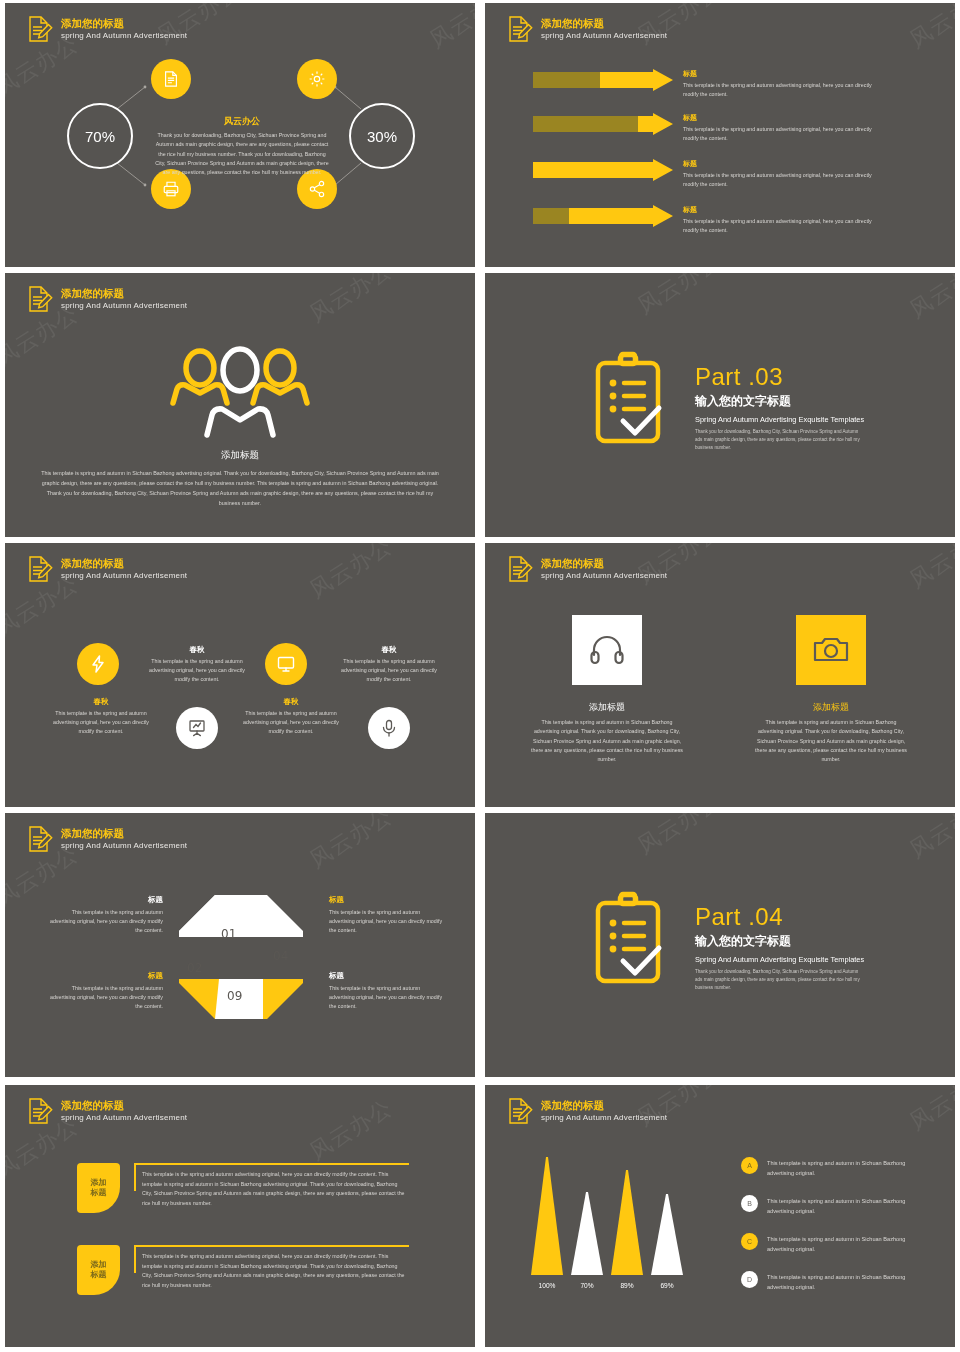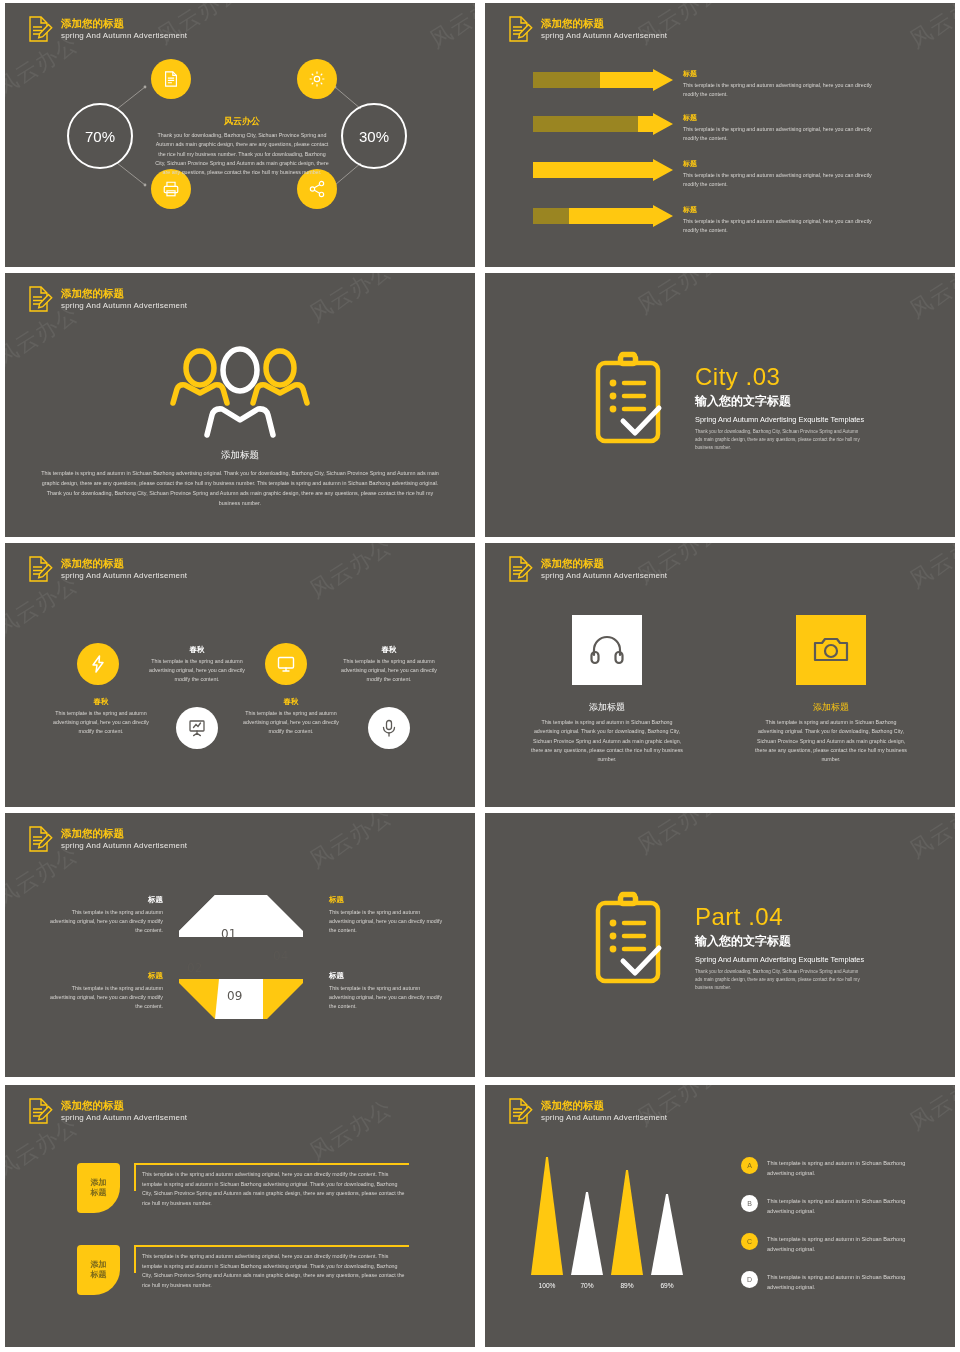--- a/index.html
+++ b/index.html
@@ -182,21 +182,21 @@
         </g>
         <g fill="#a9a6a1">
           <circle cx="140" cy="84" r="1.4"></circle>
             <circle cx="140" cy="182" r="1.4"></circle>
           <circle cx="330" cy="84" r="1.4"></circle>
             <circle cx="330" cy="182" r="1.4"></circle>
         </g>
       </svg>
 
       <div class="s1-ring" style="left:62px;top:100px">70%</div>
-      <div class="s1-ring" style="left:336px;top:100px">30%</div>
+      <div class="s1-ring" style="left:344px;top:100px">30%</div>
 
       <div class="s1-circ" style="left:146px;top:56px">
         <svg width="18" height="18" viewBox="0 0 20 20" fill="none" stroke="#fff" stroke-width="1.3">
           <path d="M4 2h8l4 4v12H4z"></path>
             <path d="M12 2v4h4"></path>
             <path d="M6.5 9h7M6.5 11.6h7M6.5 14.2h4.5"></path>
         </svg>
       </div>
       <div class="s1-circ" style="left:292px;top:56px">
         <svg width="18" height="18" viewBox="0 0 20 20" fill="none" stroke="#fff" stroke-width="1.3">
@@ -353,21 +353,21 @@
             </g>
             <g fill="#FFC810">
                 <circle cx="20" cy="32" r="3.4"></circle>
                 <circle cx="20" cy="45" r="3.4"></circle>
                 <circle cx="20" cy="58" r="3.4"></circle>
               </g>
             <path d="M30 70l12 12 24-25" stroke="#FFFFFF" stroke-width="5"></path>
           </svg>
         </span>
         <div class="part-txt">
-          <div class="part-no">City .03</div>
+          <div class="part-no">Part .03</div>
           <div class="part-cn">输入您的文字标题</div>
           <div class="part-sub">Spring And Autumn Advertising Exquisite Templates</div>
           <div class="part-body">Thank you for downloading, Bazhong City, Sichuan Province Spring and Autumn ads main graphic design, there are any questions, please contact the rice hull my business number.</div>
         </div>
       </div>
     </div>
   </div>
 
   <div class="slide">
     <div class="canvas">

